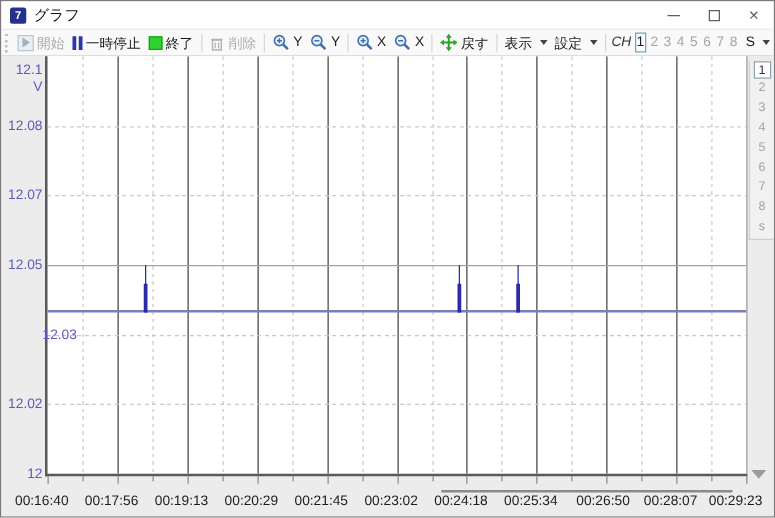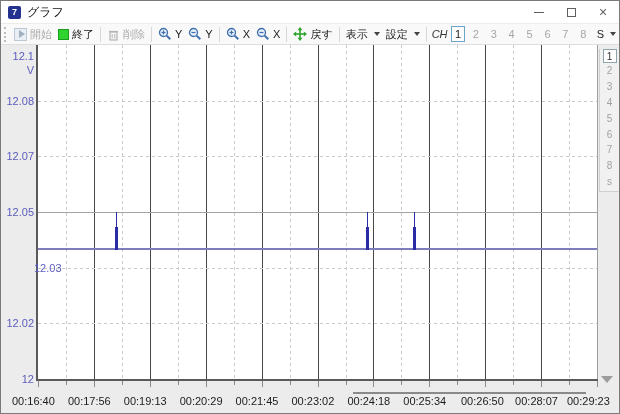--- a/index.html
+++ b/index.html
@@ -78,20 +78,27 @@
   </div>
 
   <div class="toolbar">
     <div class="grip"></div>
 
     <button class="tb-btn disabled">
       <span class="icon-play"></span>
       <span>開始</span>
     </button>
 
+    <button class="tb-btn">
+      <span class="icon-pause">
+          <i></i>
+          <i></i>
+        </span>
+      <span>一時停止</span>
+    </button>
 
     <button class="tb-btn">
       <span class="icon-stop"></span>
       <span>終了</span>
     </button>
 
     <div class="tb-sep"></div>
 
     <button class="tb-btn disabled">
       <svg width="13" height="13" viewBox="0 0 13 13">

